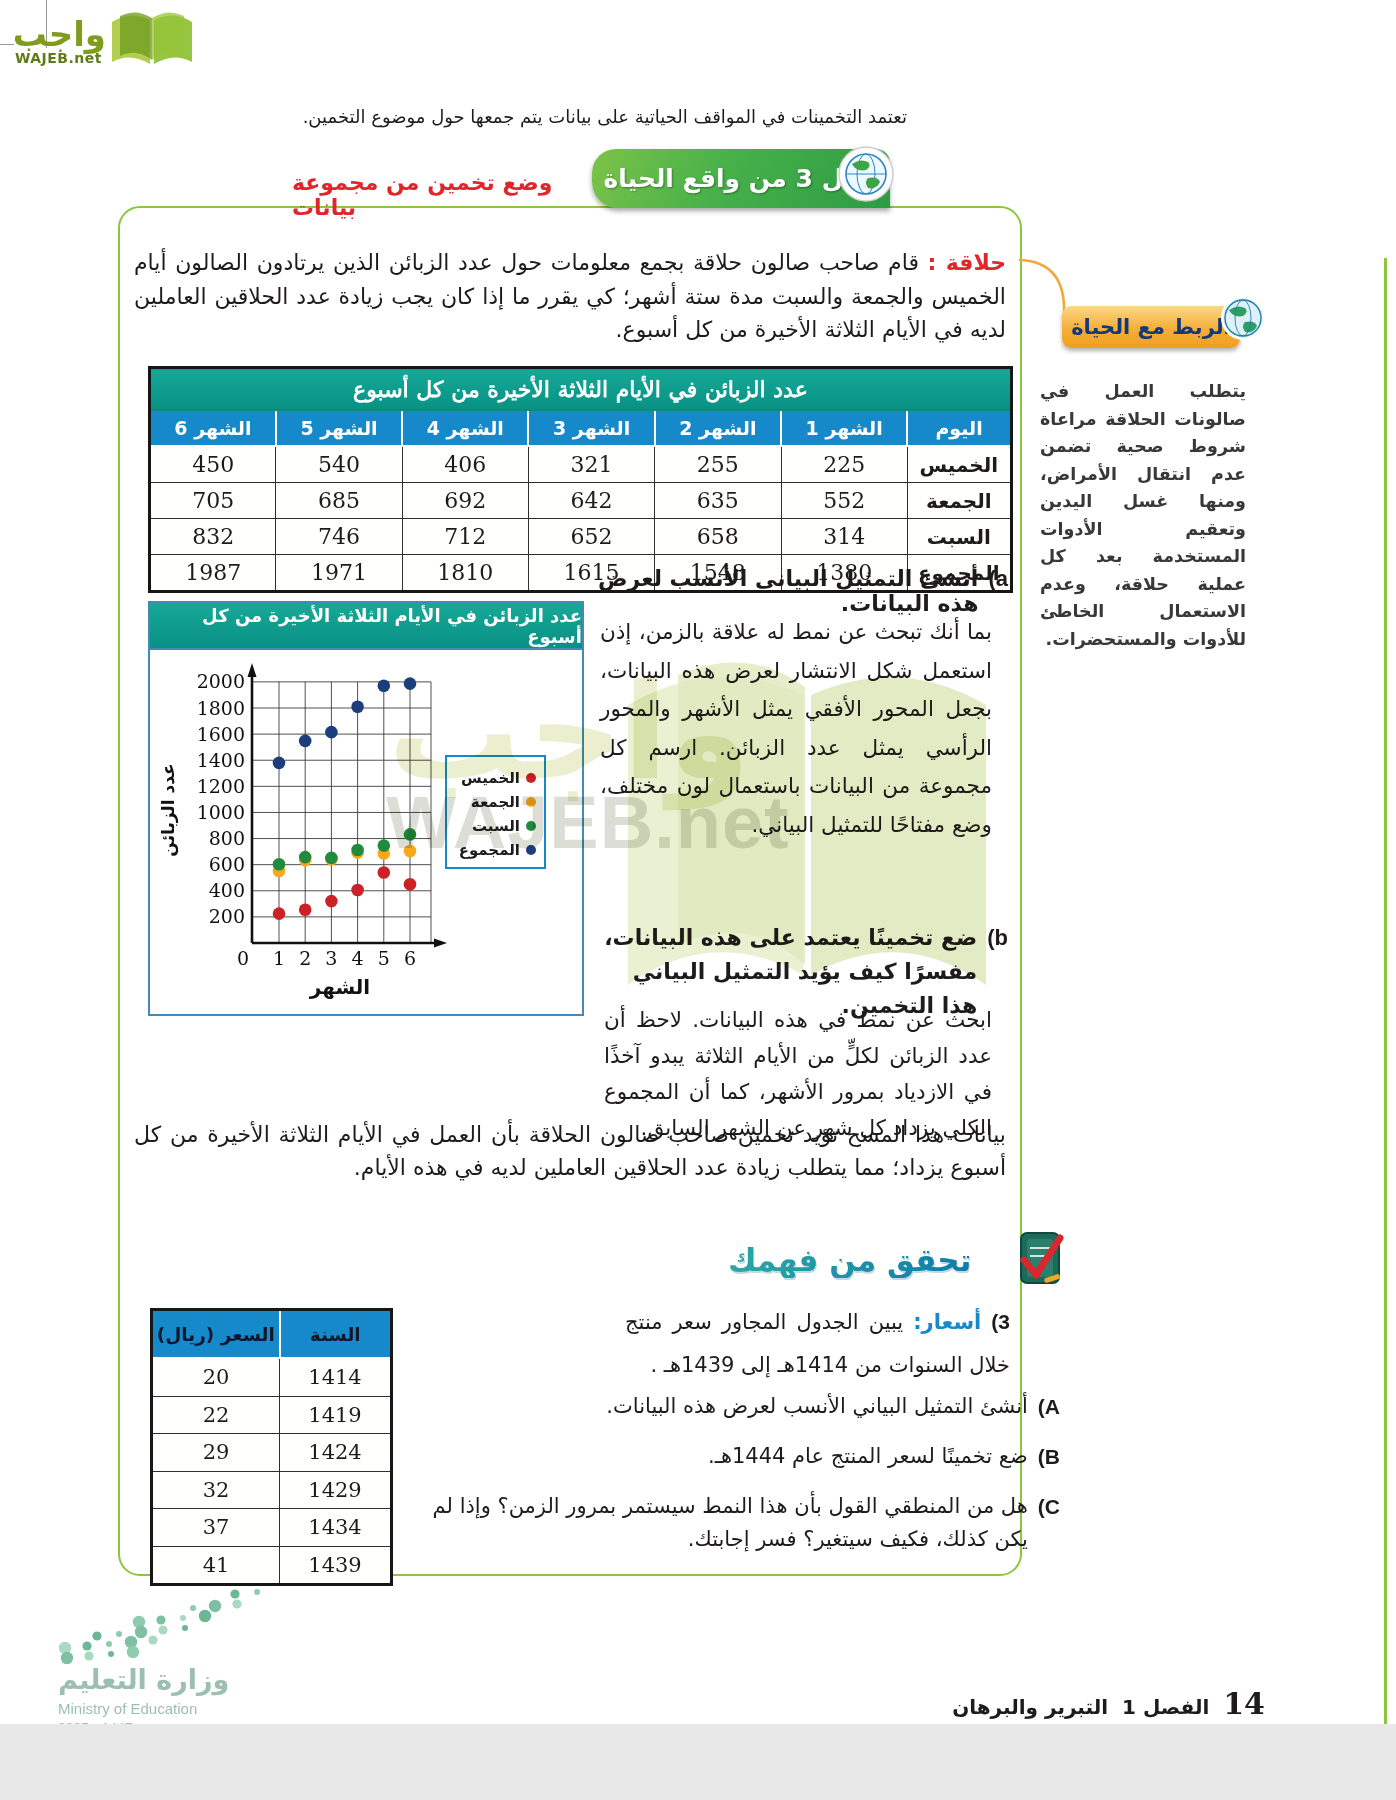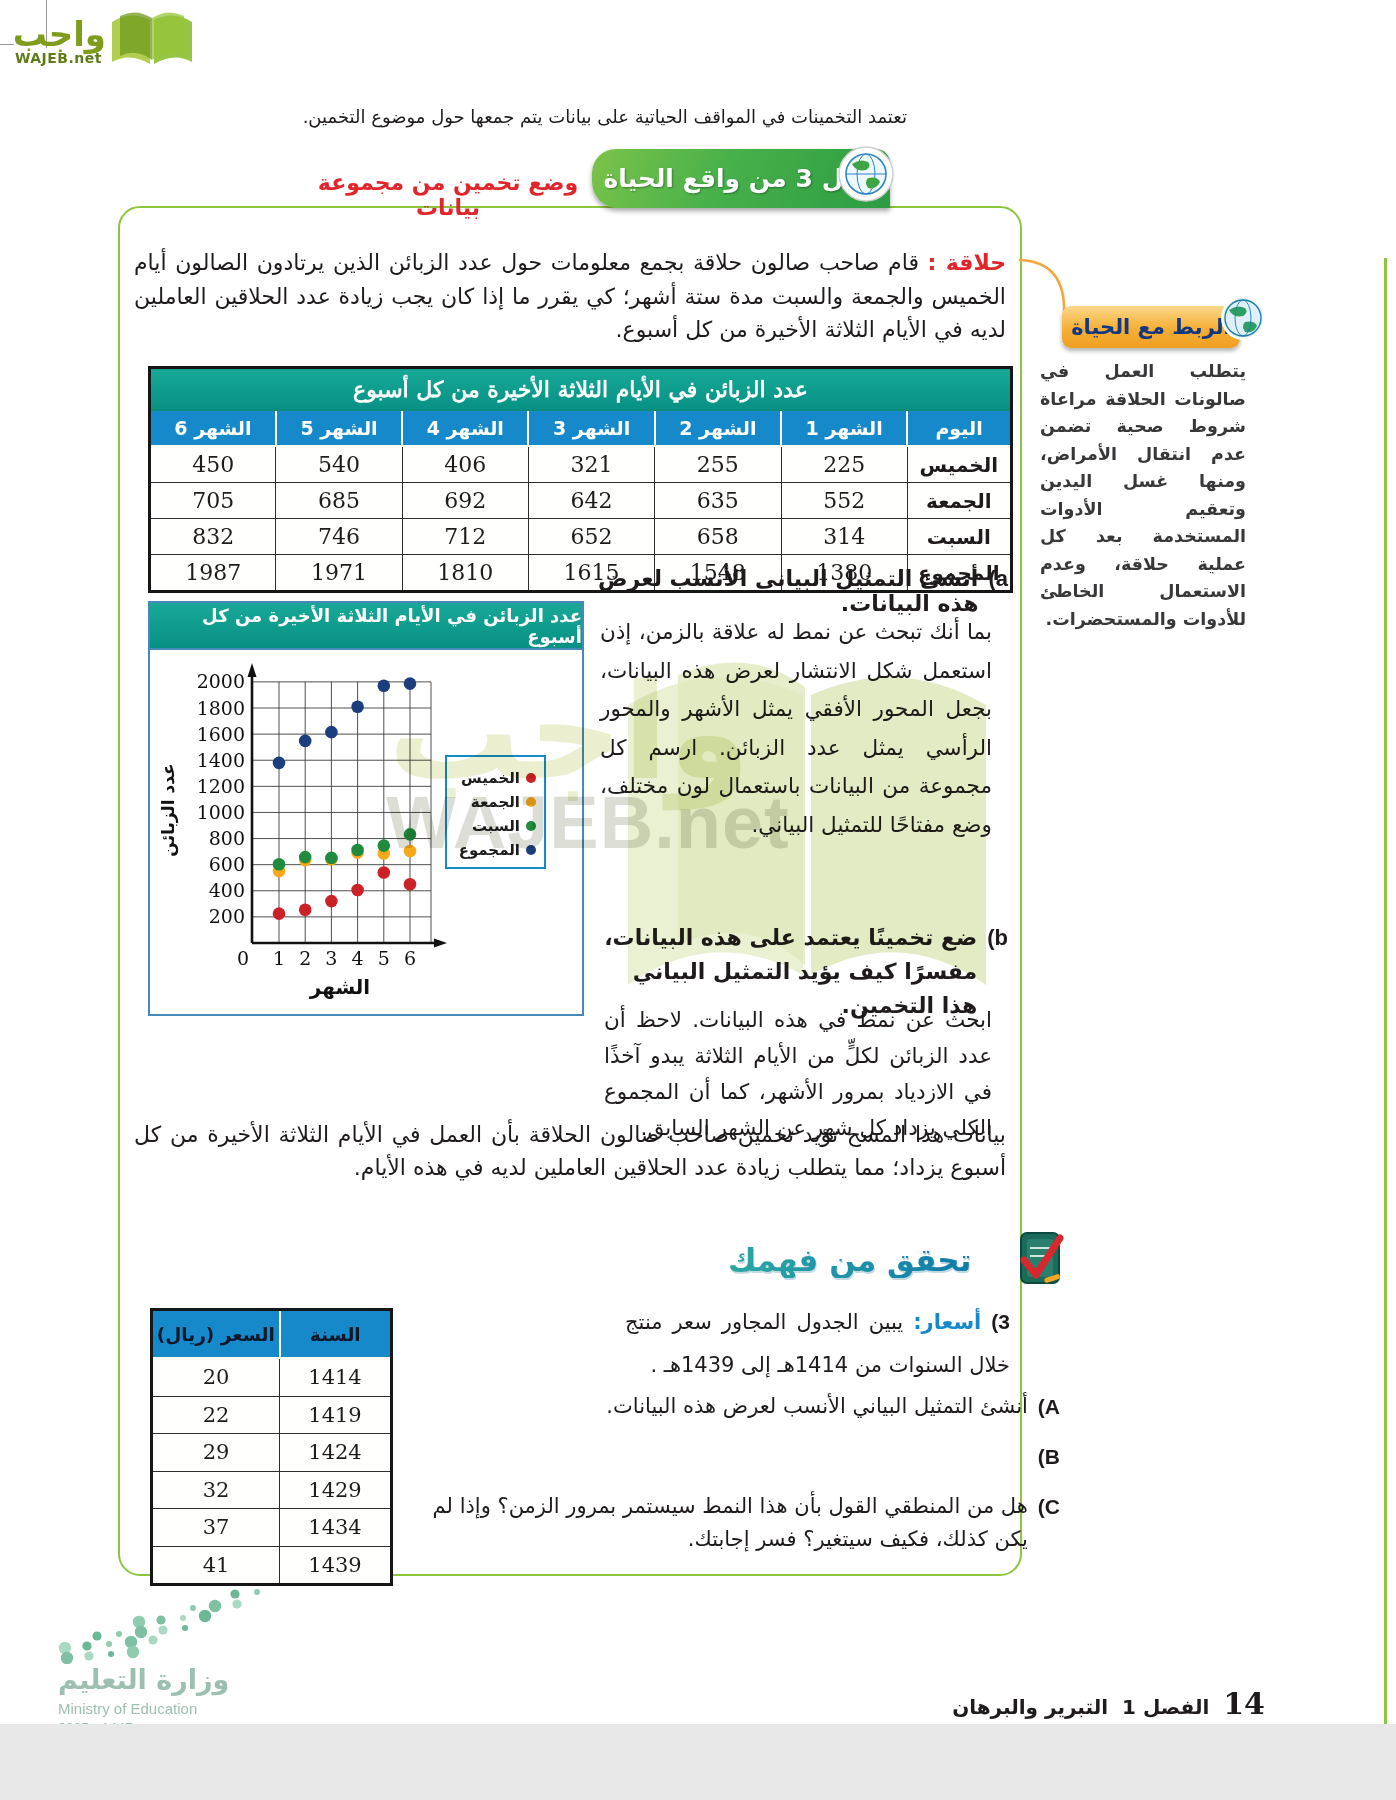--- a/index.html
+++ b/index.html
@@ -19,21 +19,21 @@
 
   .intro{left:300px;top:106px;width:607px;font-size:18px;text-align:right;}
 
   
   .ex-box{left:118px;top:206px;width:900px;height:1366px;border:2px solid #8cc63e;border-radius:22px;}
   .banner{left:592px;top:149px;width:298px;height:59px;border-radius:24px 14px 0 26px;
           background:linear-gradient(115deg,#7cc349 0%,#46b04a 45%,#2c9c43 100%);
           box-shadow:0 3px 5px rgba(0,0,0,.35);display:flex;align-items:center;justify-content:center;}
   .banner span{color:#fff;font-weight:bold;font-size:25px;text-shadow:1px 1px 2px rgba(0,0,0,.35);}
   .globe-badge{left:838px;top:146px;width:56px;height:56px;}
-  .subtitle{left:302px;top:170px;width:292px;text-align:center;color:#e0262c;font-weight:bold;font-size:22px;}
+  .subtitle{left:292px;top:170px;width:292px;text-align:left;color:#e0262c;font-weight:bold;font-size:22px;}
 
   .problem{left:134px;top:246px;width:872px;font-size:22px;line-height:33.5px;text-align:justify;}
   .red-label{color:#e0262c;font-weight:bold;}
 
   
   .days-table{left:148px;top:366px;width:862px;border-collapse:collapse;table-layout:fixed;
               font-size:21px;text-align:center;border:3px solid #161616;}
   .days-table td,.days-table th{border:1.4px solid #2e2e2e;padding:0;}
   .days-table .t-title{background:linear-gradient(180deg,#17a897,#079184);color:#fff;font-weight:bold;
               font-size:22px;height:40px;border:2px solid #0b8a7d;}
@@ -52,21 +52,21 @@
   .legend .dot{width:10px;height:10px;border-radius:50%;flex:0 0 auto;}
   .legend .lbl{font-size:15px;font-weight:bold;color:#1c1c1c;}
 
   
   .connector{left:1014px;top:252px;}
   .sb-banner{left:1062px;top:306px;width:178px;height:42px;border-radius:9px;
              background:linear-gradient(180deg,#fbd88a 0%,#f5ae35 55%,#ef9f22 100%);
              box-shadow:0 3px 4px rgba(0,0,0,.3);display:flex;align-items:center;justify-content:center;}
   .sb-banner span{color:#14387f;font-weight:bold;font-size:21px;}
   .sb-globe{left:1221px;top:296px;width:44px;height:44px;}
-  .sb-text{left:1040px;top:358px;width:206px;font-size:17.5px;font-weight:bold;color:#38383a;
+  .sb-text{left:1040px;top:378px;width:206px;font-size:17.5px;font-weight:bold;color:#38383a;
            line-height:27.5px;text-align:justify;}
 
   
   .sec-head{display:flex;gap:10px;font-weight:bold;font-size:22px;}
   .marker{font-family:"Liberation Sans",sans-serif;font-weight:bold;flex:0 0 auto;}
   .sec-a-head{left:594px;top:566px;width:414px;}
   .sec-a-body{left:600px;top:613px;width:392px;font-size:21.5px;line-height:38.5px;text-align:justify;}
   .sec-b-head{left:594px;top:921px;width:414px;line-height:34px;}
   .sec-b-body{left:604px;top:1002px;width:388px;font-size:21.5px;line-height:36px;text-align:justify;}
   .conclusion{left:134px;top:1118px;width:872px;font-size:22px;line-height:33px;text-align:justify;}
@@ -352,20 +352,21 @@
     <span class="blue-label">أسعار:</span>
     <span>يبين الجدول المجاور سعر منتج خلال السنوات من 1414هـ إلى 1439هـ .</span>
   </div>
   <div class="abs check-items rtl" id="check-items">
       <div class="item">
         <span class="marker">A)</span>
         <span>أنشئ التمثيل البياني الأنسب لعرض هذه البيانات.</span>
       </div>
       <div class="item">
         <span class="marker">B)</span>
+        <span>ضع تخمينًا لسعر المنتج عام 1444هـ.</span>
       </div>
       <div class="item">
         <span class="marker">C)</span>
         <span>هل من المنطقي القول بأن هذا النمط سيستمر بمرور الزمن؟ وإذا لم يكن كذلك، فكيف سيتغير؟ فسر إجابتك.</span>
       </div>
     </div>
 
   <table class="abs price-table rtl" id="price-table">
       <colgroup>
         <col style="width: 112px;">

